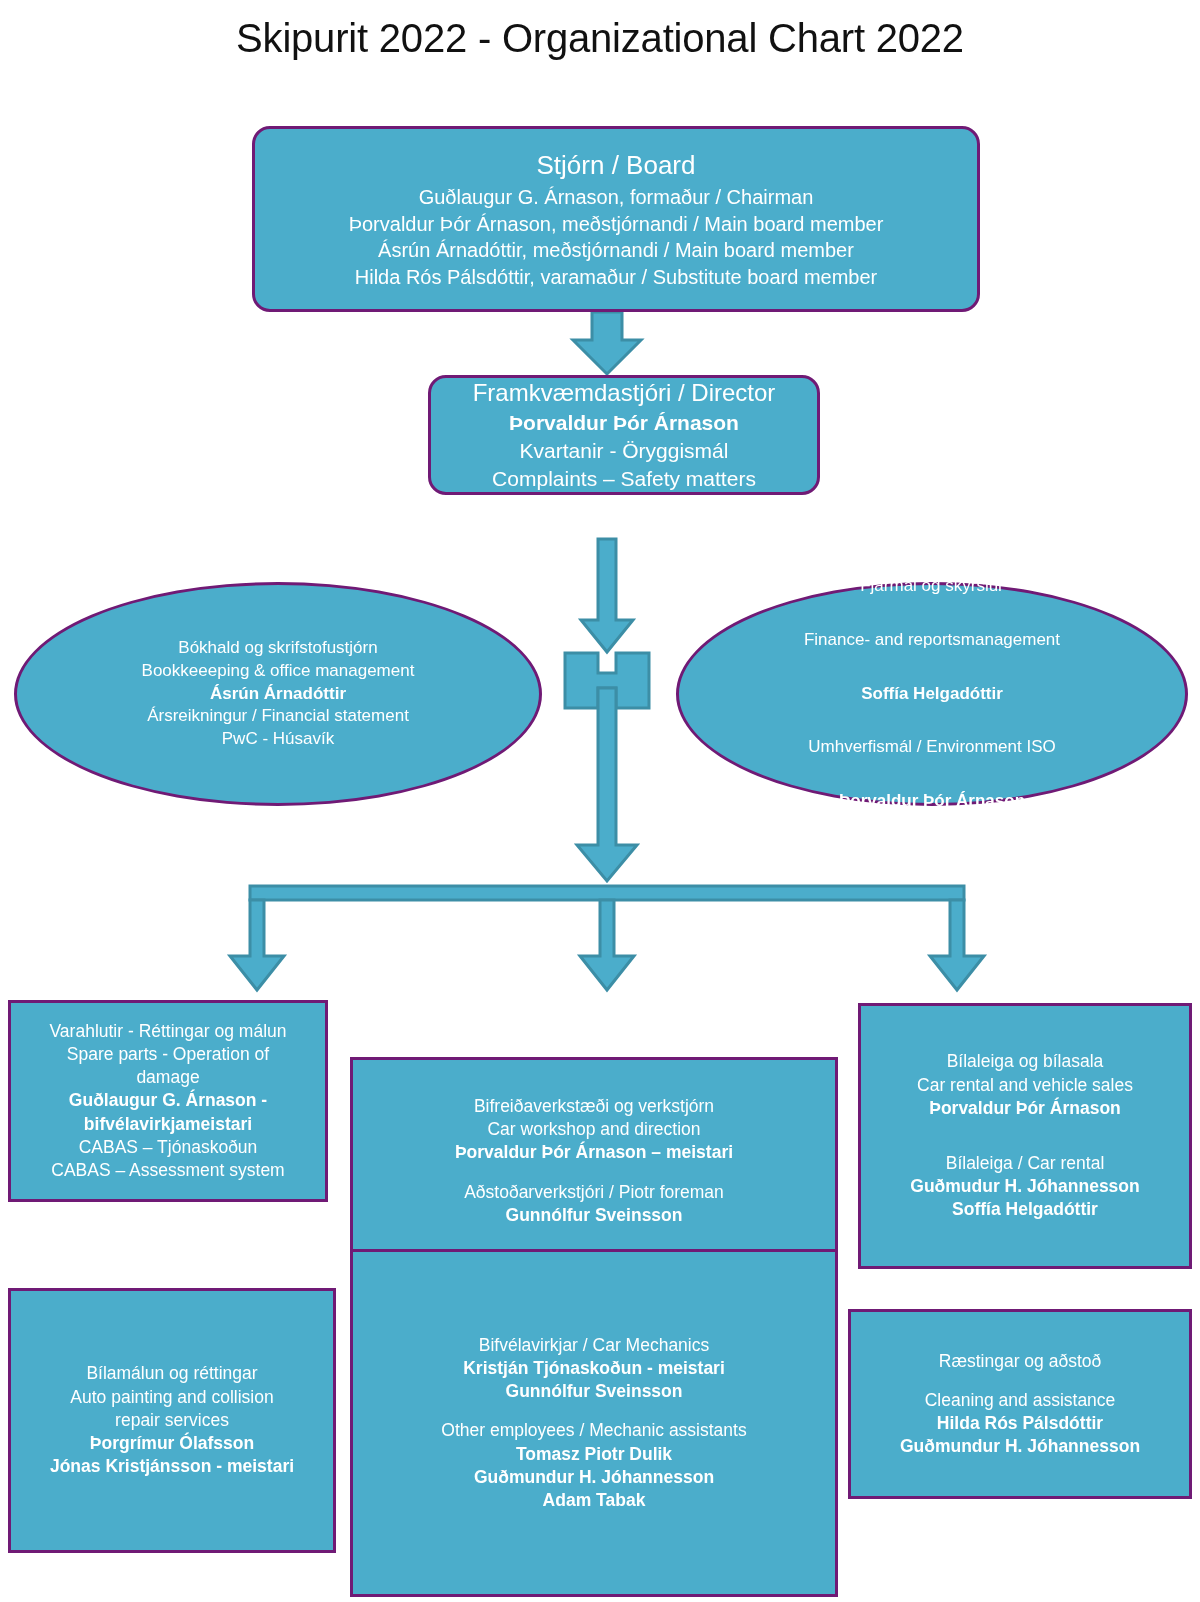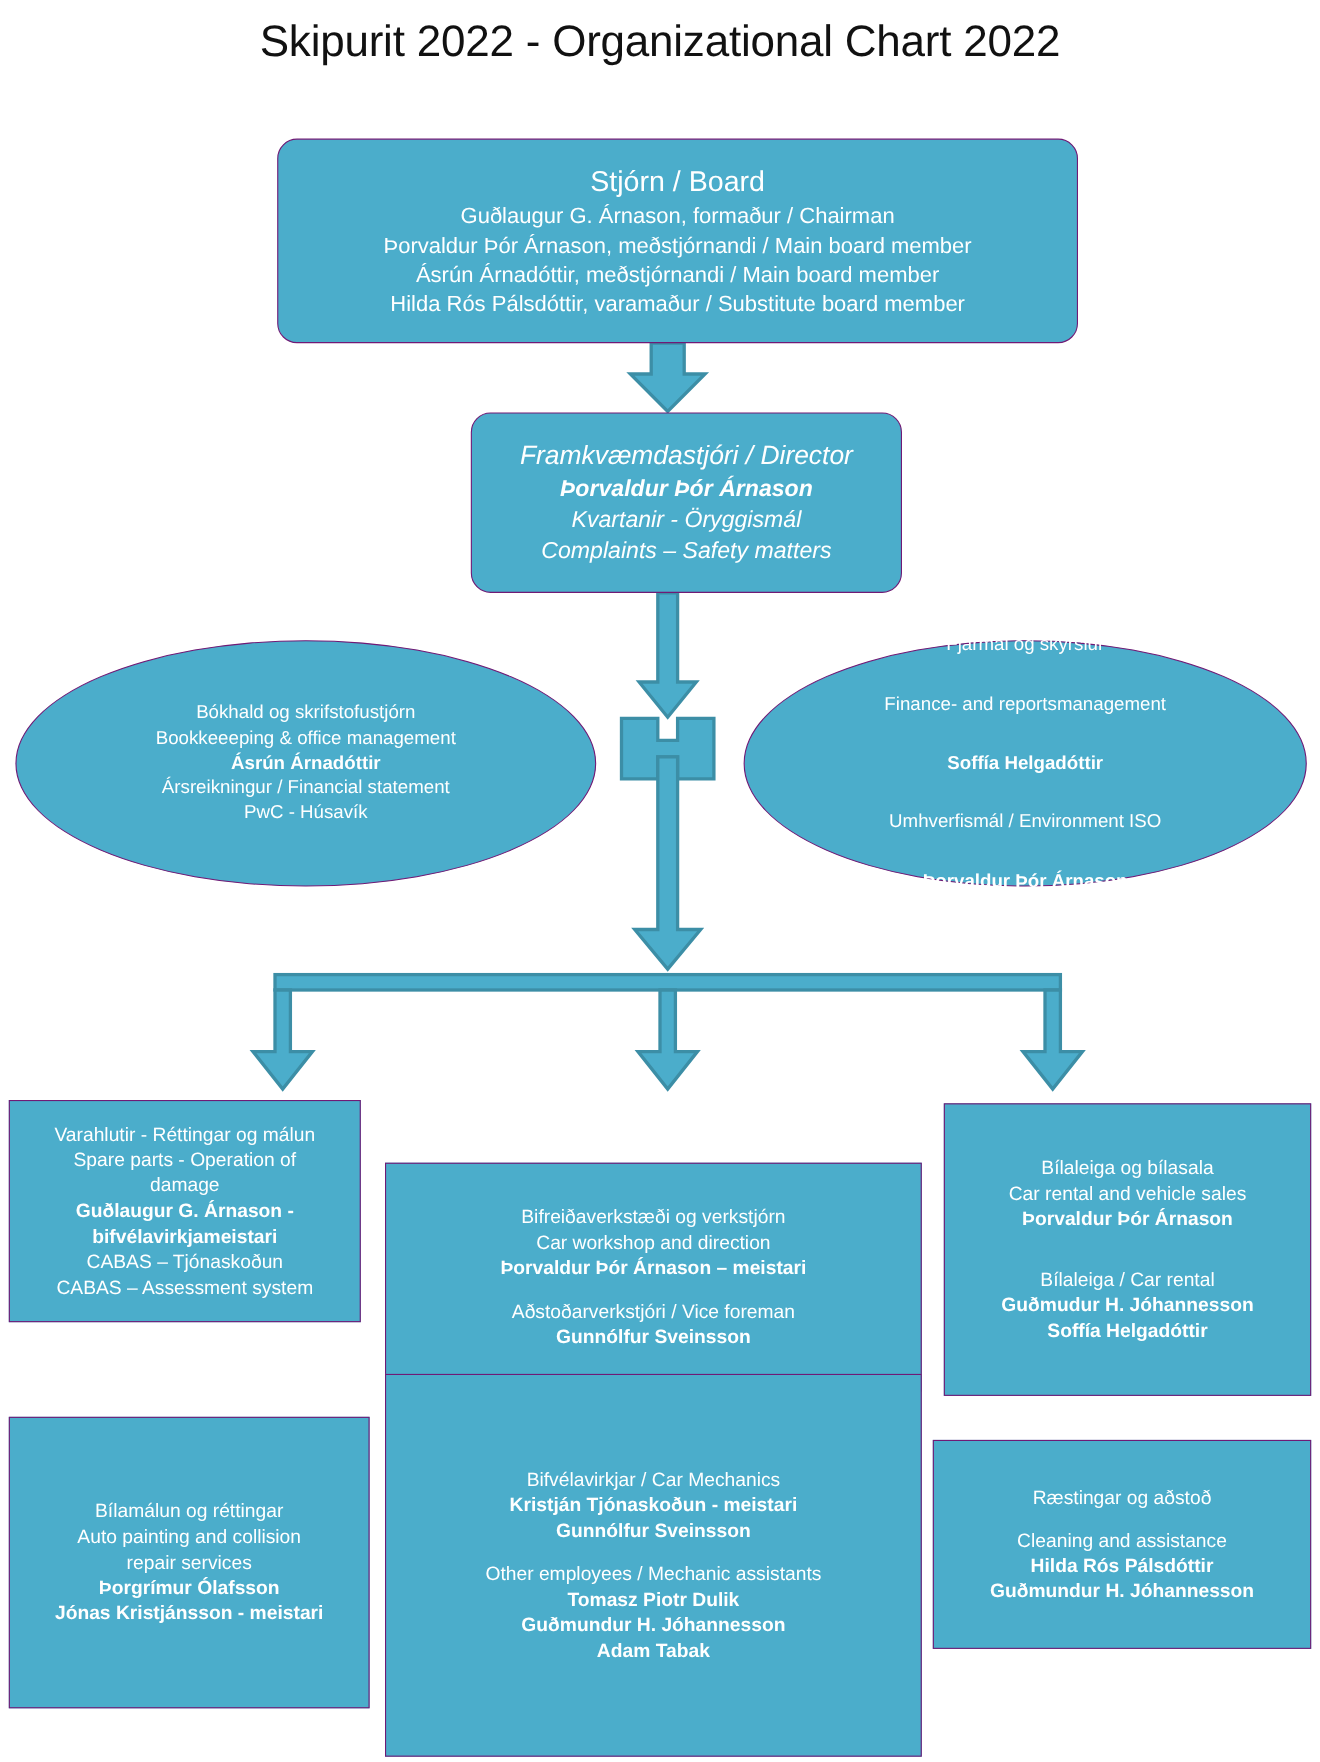--- a/index.html
+++ b/index.html
@@ -32,21 +32,21 @@
     font-weight: 400;
     color: #111111;
     letter-spacing: -0.2px;
     white-space: nowrap;
   }
 
   
   .node {
     position: absolute;
     background: #4BADCB;
-    border: 1px solid #701a75;
+    border: 3px solid #701a75;
     box-sizing: border-box;
     color: #ffffff;
     display: flex;
     flex-direction: column;
     justify-content: center;
     align-items: center;
     text-align: center;
     line-height: 1.33;
   }
   .node.rounded {
@@ -61,21 +61,21 @@
     padding: 0 10px;
     box-sizing: border-box;
   }
   .ln.b { font-weight: bold; }
   .ln.gap { height: 0.9em; }
 
   
   #node-board      { left: 252px;  top: 126px;  width: 728px;  height: 186px; font-size: 20px; }
   #node-board .hd  { font-size: 26px; padding-bottom: 2px; }
 
-  #node-director   { left: 428px;  top: 375px;  width: 392px;  height: 164px; font-size: 21px; font-style: italic; }
+  #node-director   { left: 428px;  top: 375px;  width: 392px;  height: 120px; font-size: 21px; }
   #node-director .hd { font-size: 24px; }
 
   #node-bookkeeping { left: 14px;  top: 582px;  width: 528px; height: 224px; font-size: 17px; }
   #node-finance     { left: 676px; top: 582px;  width: 512px; height: 224px; font-size: 17px; gap: 31px; }
 
   #node-spareparts  { left: 8px;   top: 1000px; width: 320px; height: 202px; font-size: 17.5px; }
   #node-workshop    { left: 350px; top: 1057px; width: 488px; height: 208px; font-size: 17.5px; }
   #node-rental      { left: 858px; top: 1003px; width: 334px; height: 266px; font-size: 17.5px; }
 
   #node-painting    { left: 8px;   top: 1288px; width: 328px; height: 265px; font-size: 17.5px; }
@@ -163,21 +163,21 @@
     <span class="ln b">bifvélavirkjameistari</span>
     <span class="ln">CABAS – Tjónaskoðun</span>
     <span class="ln">CABAS – Assessment system</span>
   </div>
 
   <div class="node" id="node-workshop">
     <span class="ln">Bifreiðaverkstæði og verkstjórn</span>
     <span class="ln">Car workshop and direction</span>
     <span class="ln b">Þorvaldur Þór Árnason – meistari</span>
     <span class="ln gap"></span>
-    <span class="ln">Aðstoðarverkstjóri / Vice foreman</span>
+    <span class="ln">Aðstoðarverkstjóri / Piotr foreman</span>
     <span class="ln b">Gunnólfur Sveinsson</span>
   </div>
 
   <div class="node" id="node-rental">
     <span class="ln">Bílaleiga og bílasala</span>
     <span class="ln">Car rental and vehicle sales</span>
     <span class="ln b">Þorvaldur Þór Árnason</span>
     <span class="ln gap"></span>
     <span class="ln gap"></span>
     <span class="ln">Bílaleiga / Car rental</span>

